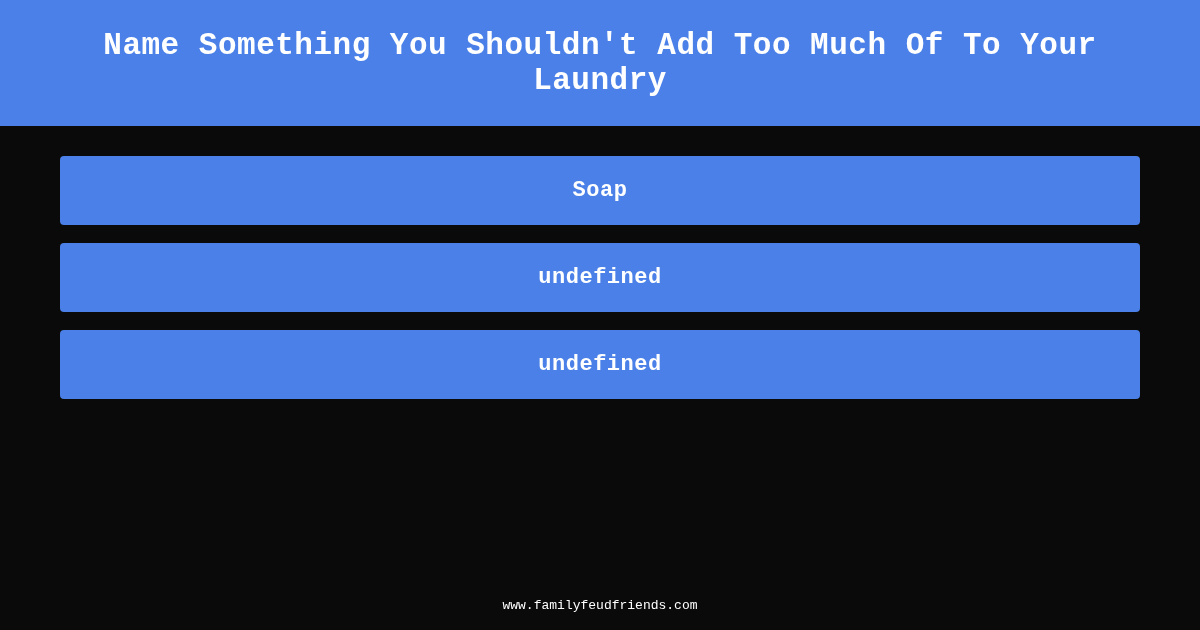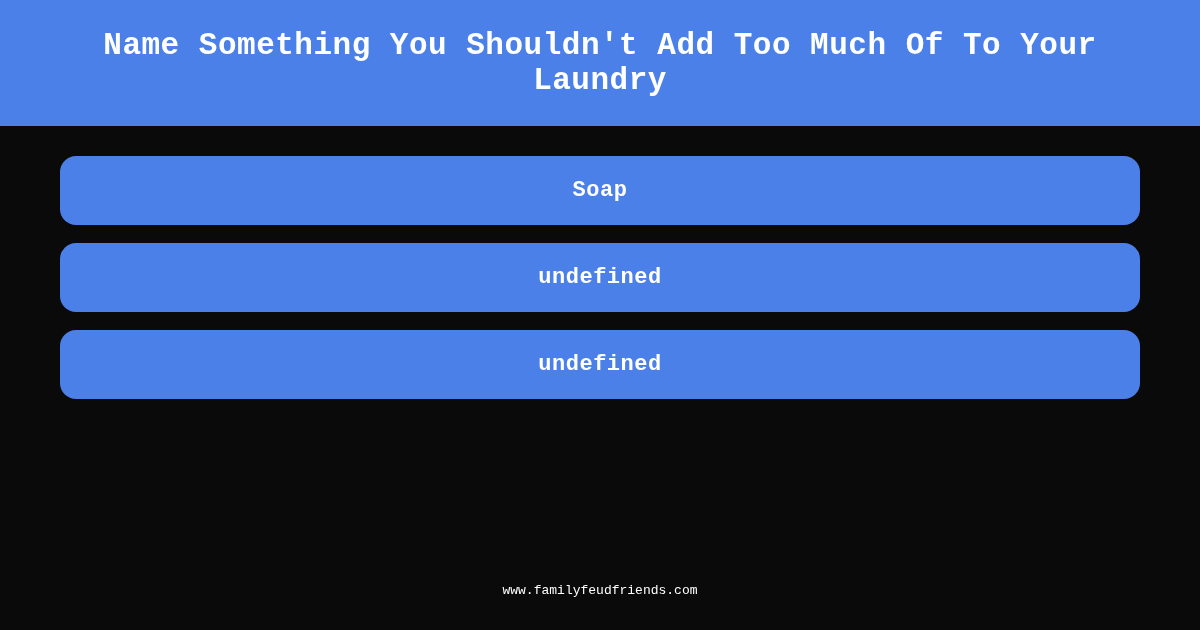--- a/index.html
+++ b/index.html
@@ -41,36 +41,36 @@
       display: flex;
       flex-direction: column;
       gap: 18px;
       flex: 1;
     }
 
     .answer-button {
       width: 100%;
       background-color: #4a80e8;
       border: none;
-      border-radius: 16px;
+      border-radius: 4px;
       padding: 22px 20px;
       cursor: pointer;
     }
 
     .answer-label {
       color: #ffffff;
       font-size: 22px;
       font-weight: bold;
       font-family: 'Courier New', Courier, monospace;
       letter-spacing: 0.5px;
     }
 
     .footer {
       position: absolute;
-      bottom: 31px;
+      bottom: 16px;
       text-align: center;
       width: 100%;
     }
 
     .footer-text {
       color: #ffffff;
       font-size: 13px;
       font-family: 'Courier New', Courier, monospace;
     }
   </style>

